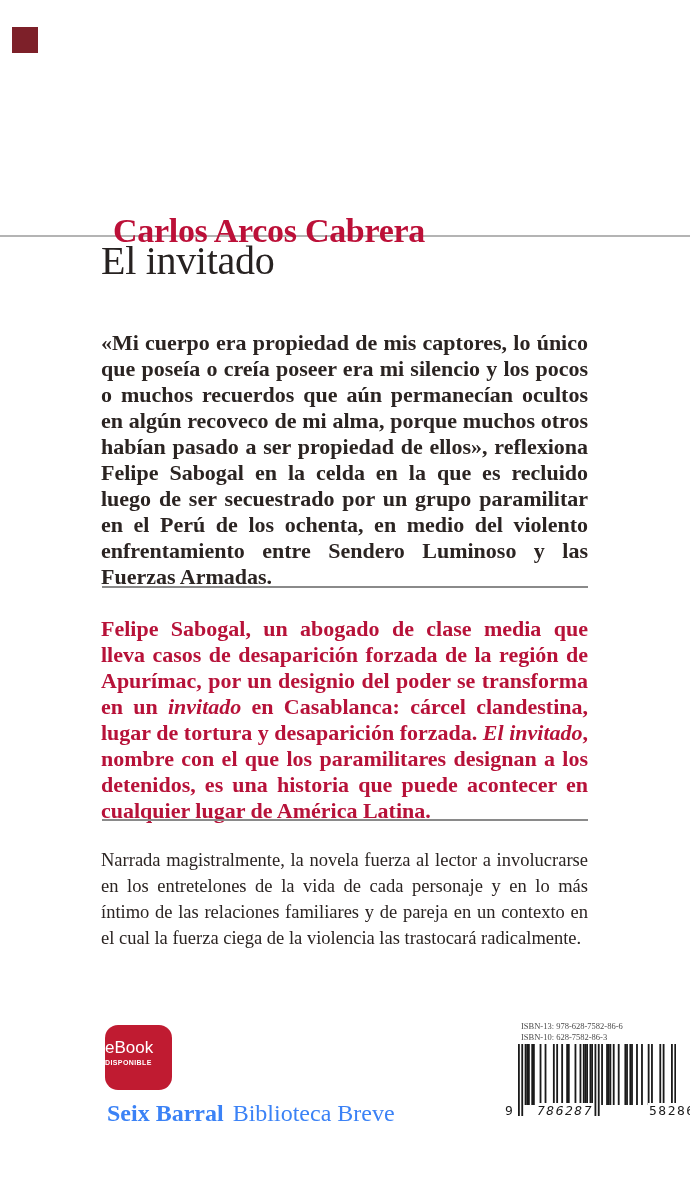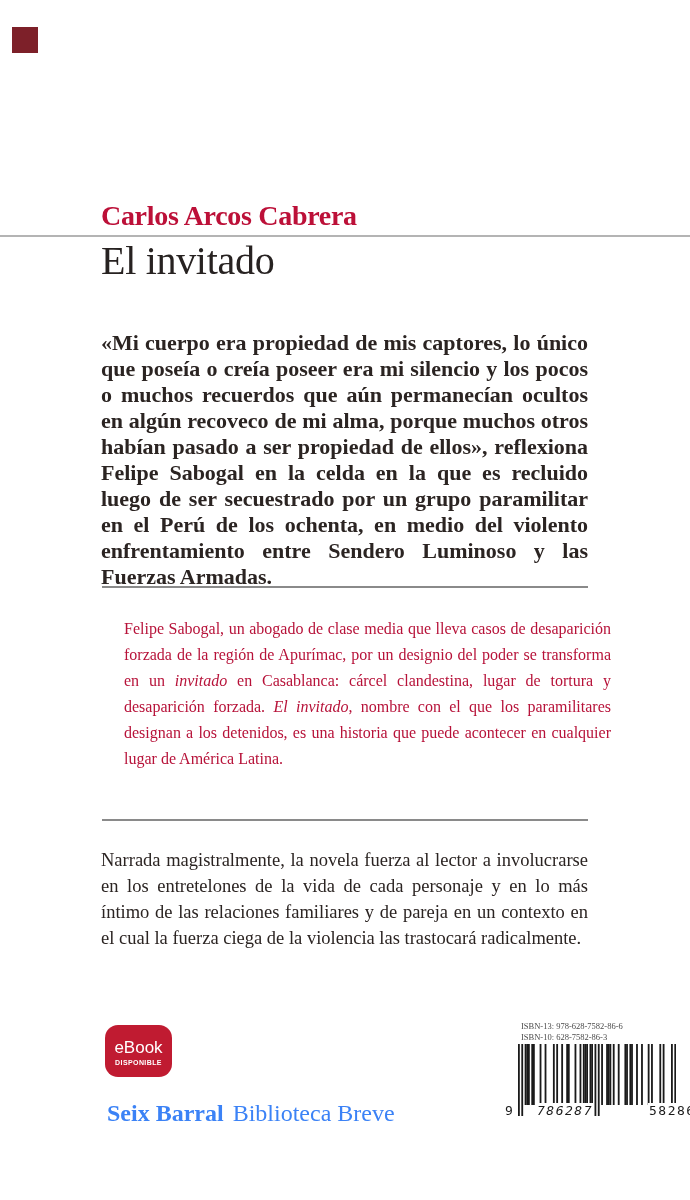--- a/index.html
+++ b/index.html
@@ -3,42 +3,42 @@
 <meta charset="utf-8">
 <style>
   html,body{margin:0;padding:0;background:#ffffff;}
   .page{
     position:relative;width:690px;height:1200px;background:#ffffff;
     font-family:"Liberation Serif","DejaVu Serif",serif;overflow:hidden;
   }
   .corner-mark{position:absolute;left:12px;top:27px;width:26px;height:26px;background:#7D2029;}
   .topline{position:absolute;left:0;top:235px;width:690px;height:2px;background:#B4B4B4;}
   .author{
-    position:absolute;left:101px;top:202px;margin:0;font-size:28px;line-height:1;
+    position:absolute;left:101px;top:202px;margin:12px;font-size:34px;line-height:1;
     font-weight:bold;color:#BC1038;letter-spacing:-0.3px;white-space:nowrap;
   }
   .title{
     position:absolute;left:101px;top:241px;margin:0;font-size:40px;line-height:1;
     font-weight:normal;color:#272221;letter-spacing:-0.3px;white-space:nowrap;
   }
   .para{
     position:absolute;left:101px;width:487px;margin:0;
     text-align:justify;color:#2B2422;
   }
   .para span{font-style:normal;}
   .para span.it{font-style:italic;}
   .quote{top:330px;font-size:22px;line-height:26px;font-weight:bold;}
-  .redpara{top:616px;font-size:16px;line-height:26px;font-weight:normal;color:#B71239;margin-left:23px;}
+  .redpara{top:616px;font-size:22px;line-height:26px;font-weight:bold;color:#B71239;}
   .review{top:847px;font-size:18.5px;line-height:26px;font-weight:normal;}
   .rule{position:absolute;left:102px;width:486px;height:2px;background:#8A8A8A;}
   .rule1{top:586px;}
   .rule2{top:819px;}
   .ebook-badge{
-    position:absolute;left:105px;top:1025px;width:67px;height:52px;border-radius:13px;
-    background:#C01B31;color:#ffffff;text-align:center;
+    position:absolute;left:105px;top:1025px;width:67px;height:65px;border-radius:13px;
+    background:#C01B31;color:#ffffff;text-align:left;
     font-family:"Liberation Sans","DejaVu Sans",sans-serif;box-sizing:border-box;padding-top:14px;
   }
   .ebook-line1{font-size:17px;line-height:17px;font-weight:500;}
   .ebook-line2{font-size:7px;line-height:9px;letter-spacing:0.4px;margin-top:2px;font-weight:bold;}
   .publisher{
     position:absolute;left:107px;top:1100px;font-size:24px;line-height:1.1;color:#3b82f6;white-space:nowrap;
   }
   .pub-bold{font-weight:bold;margin-right:9px;}
   .isbn-block{
     position:absolute;left:521px;top:1021px;

